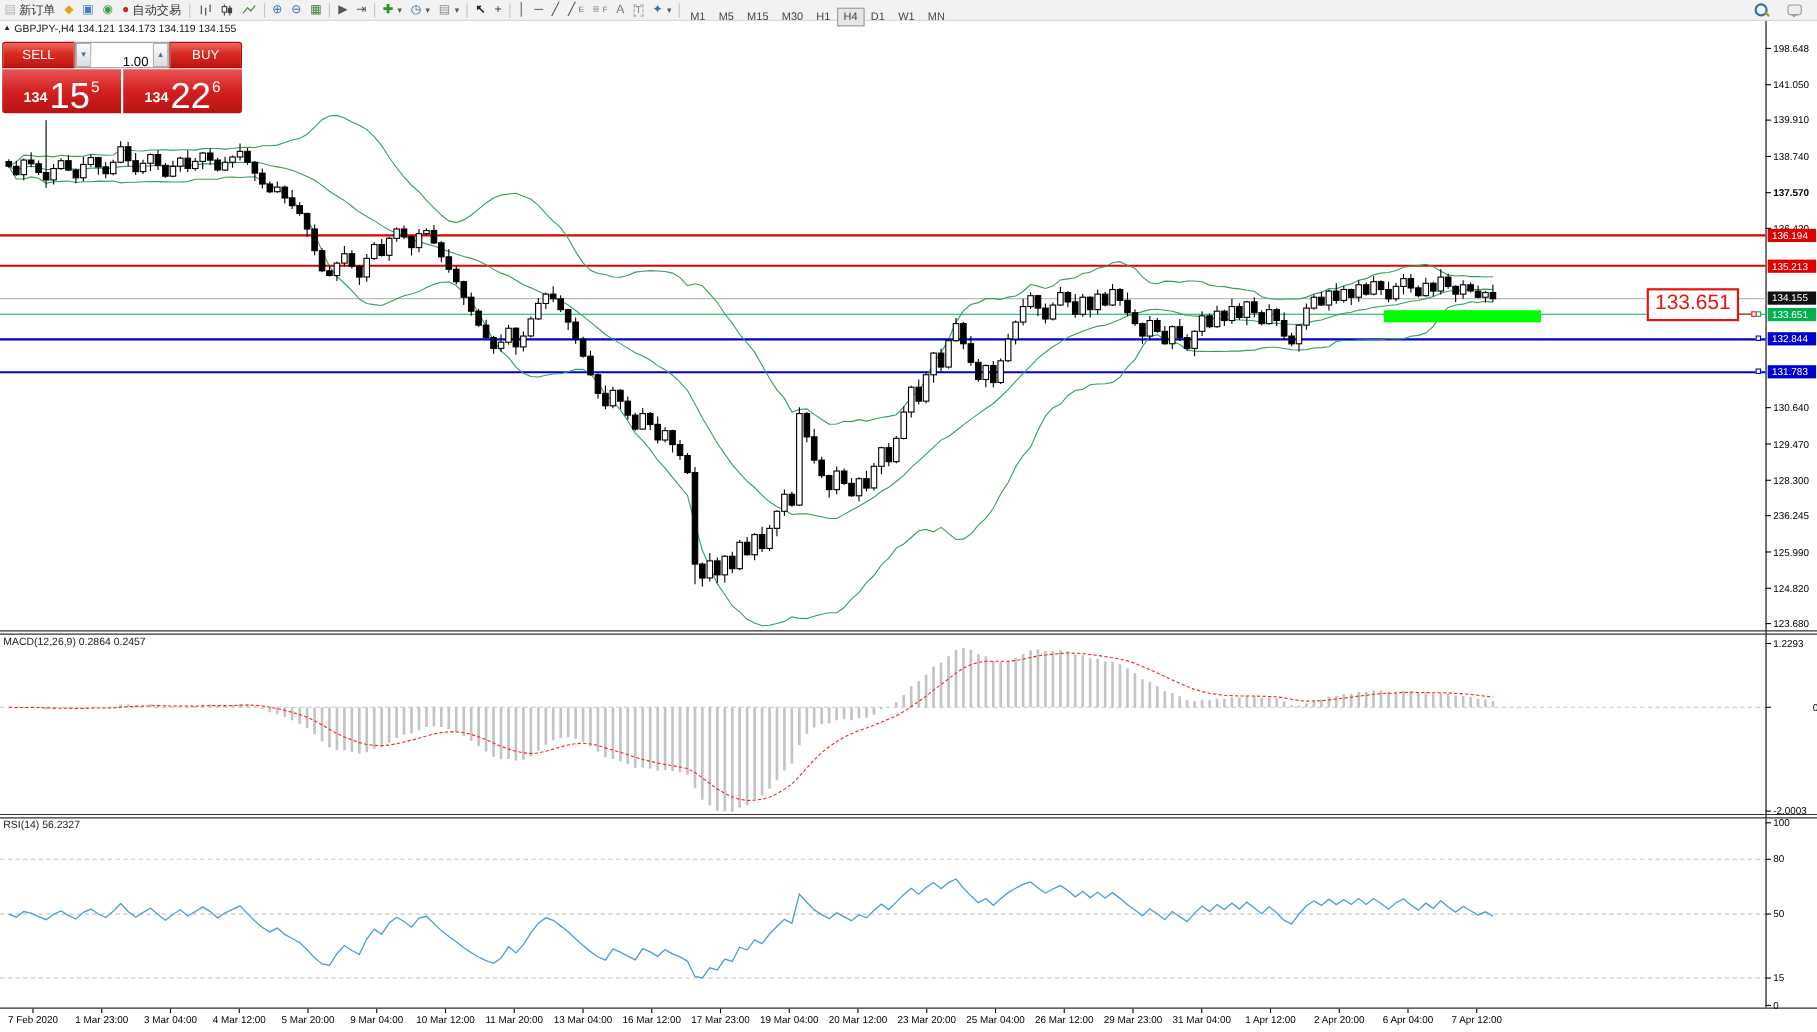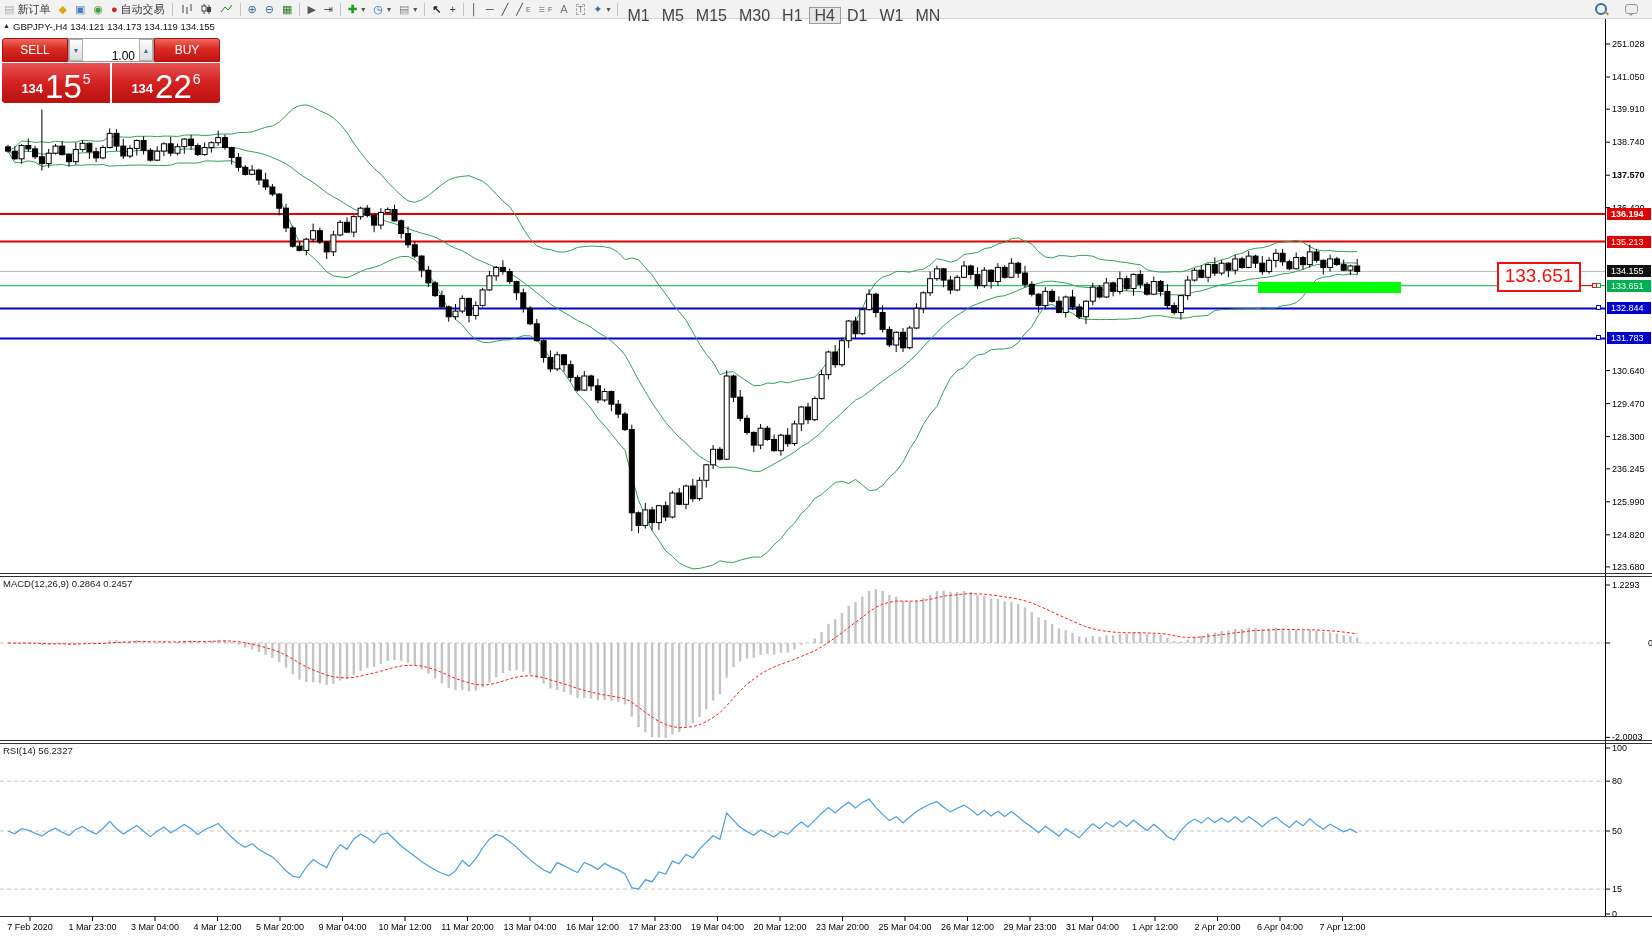--- a/index.html
+++ b/index.html
@@ -6,21 +6,21 @@
   #app{position:relative;width:1652px;height:938px;background:#fff;overflow:hidden;
        font-family:"Liberation Sans",sans-serif;-webkit-font-smoothing:antialiased;}
   
   #toolbar{position:absolute;left:0;top:0;width:1652px;height:18px;background:#f2f2f2;
            border-bottom:1px solid #d6d6d6;display:flex;align-items:center;font-size:11px;
            color:#333;white-space:nowrap;z-index:30;}
   .tb-btn{height:16px;display:flex;align-items:center;gap:3px;padding:0 4px;cursor:default;}
   .tb-sep{width:1px;height:13px;background:#c4c4c4;margin:0 3px;flex:0 0 auto;}
   .ic{font-size:11px;line-height:1;}
   .caret{font-size:8px;color:#555;margin-left:1px;}
-  .tf{font-size:16px;color:#444;padding:0 5px;height:15px;line-height:15px;border:1px solid transparent;margin-top:12px;}
+  .tf{font-size:10px;color:#444;padding:0 5px;height:15px;line-height:15px;border:1px solid transparent;margin-top:12px;}
   .tf.active{background:#e6e6e6;border:1px solid #9a9a9a;}
   .mag{position:relative;width:8px;height:8px;border:2px solid #3a6ea5;border-radius:50%;display:inline-block;}
   .mag::after{content:"";position:absolute;left:7px;top:7px;width:5px;height:2px;background:#b09040;transform:rotate(45deg);}
   .chat-ic{position:relative;width:11px;height:8px;border:1px solid #999;border-radius:3px;background:#eee;display:inline-block;}
   .chat-ic::after{content:"";position:absolute;left:2px;top:8px;border:3px solid transparent;border-top-color:#999;}
   .mini-svg{display:block;}
   
   #canvas{position:absolute;left:0;top:0;width:1652px;height:938px;z-index:1;}
   #overlay{position:absolute;left:0;top:0;width:1652px;height:938px;z-index:2;pointer-events:none;}
   .axlab{position:absolute;font-size:9px;color:#000;line-height:10px;}
@@ -866,21 +866,21 @@
         <line x1="967.5" y1="917" x2="967.5" y2="921" stroke="#000"></line>
         <line x1="1030" y1="917" x2="1030" y2="921" stroke="#000"></line>
         <line x1="1092.5" y1="917" x2="1092.5" y2="921" stroke="#000"></line>
         <line x1="1155" y1="917" x2="1155" y2="921" stroke="#000"></line>
         <line x1="1217.5" y1="917" x2="1217.5" y2="921" stroke="#000"></line>
         <line x1="1280" y1="917" x2="1280" y2="921" stroke="#000"></line>
         <line x1="1342.5" y1="917" x2="1342.5" y2="921" stroke="#000"></line>
         <line x1="1579" y1="285.5" x2="1601" y2="285.5" stroke="#ee1111"></line>
       </svg></div>
   <div id="overlay">
-      <div class="axlab" style="left: 1612px; top: 39px;">251.028</div>
+      <div class="axlab" style="left: 1612px; top: 39px;">198.648</div>
       <div class="axlab" style="left: 1612px; top: 72px;">141.050</div>
       <div class="axlab" style="left: 1612px; top: 104.154px;">139.910</div>
       <div class="axlab" style="left: 1612px; top: 137.154px;">138.740</div>
       <div class="axlab" style="left: 1612px; top: 170.154px; font-weight: bold;">137.570</div>
       <div class="axlab" style="left: 1612px; top: 202.59px;">136.420</div>
       <div class="axlab" style="left: 1612px; top: 365.615px;">130.640</div>
       <div class="axlab" style="left: 1612px; top: 398.615px;">129.470</div>
       <div class="axlab" style="left: 1612px; top: 431.615px;">128.300</div>
       <div class="axlab" style="left: 1612px; top: 463.769px;">236.245</div>
       <div class="axlab" style="left: 1612px; top: 496.769px;">125.990</div>
@@ -909,21 +909,21 @@
       <div class="tlab" style="left: 780px;">20 Mar 12:00</div>
       <div class="tlab" style="left: 842.5px;">23 Mar 20:00</div>
       <div class="tlab" style="left: 905px;">25 Mar 04:00</div>
       <div class="tlab" style="left: 967.5px;">26 Mar 12:00</div>
       <div class="tlab" style="left: 1030px;">29 Mar 23:00</div>
       <div class="tlab" style="left: 1092.5px;">31 Mar 04:00</div>
       <div class="tlab" style="left: 1155px;">1 Apr 12:00</div>
       <div class="tlab" style="left: 1217.5px;">2 Apr 20:00</div>
       <div class="tlab" style="left: 1280px;">6 Apr 04:00</div>
       <div class="tlab" style="left: 1342.5px;">7 Apr 12:00</div>
-      <div class="chip" style="top: 208px; background: rgb(224, 0, 0); font-weight: bold;">136.194</div>
+      <div class="chip" style="top: 208px; background: rgb(224, 0, 0);">136.194</div>
       <div class="chip" style="top: 236px; background: rgb(224, 0, 0);">135.213</div>
       <div class="chip" style="top: 265px; background: rgb(17, 17, 17);">134.155</div>
       <div class="chip" style="top: 280px; background: rgb(0, 176, 80);">133.651</div>
       <div class="handle" style="left: 1596px; top: 283px; border: 1px solid rgb(0, 176, 80);"></div>
       <div class="chip" style="top: 302px; background: rgb(0, 0, 208);">132.844</div>
       <div class="handle" style="left: 1596px; top: 305px; border: 1px solid rgb(0, 0, 208);"></div>
       <div class="chip" style="top: 332px; background: rgb(0, 0, 208);">131.783</div>
       <div class="handle" style="left: 1596px; top: 335px; border: 1px solid rgb(0, 0, 208);"></div>
       <div class="handle" style="left: 1592px; top: 283px; border: 1px solid rgb(238, 17, 17);"></div>
     </div>

